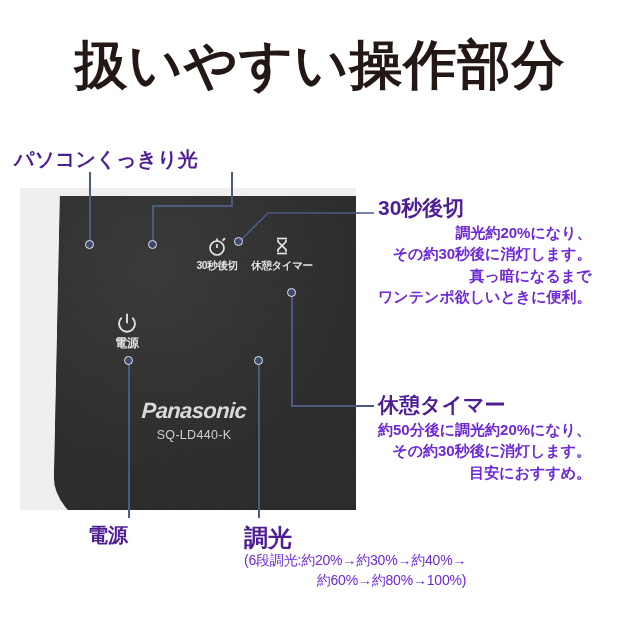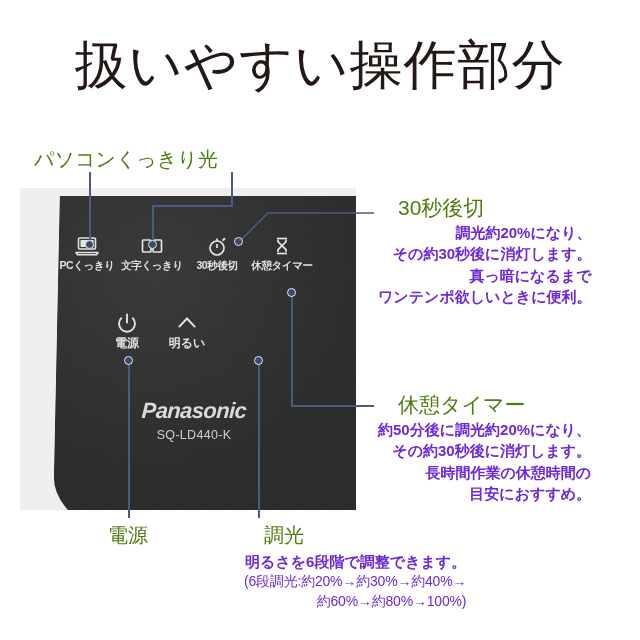--- a/index.html
+++ b/index.html
@@ -12,21 +12,21 @@
     -webkit-font-smoothing:antialiased;
   }
   .page{position:absolute;inset:0;}
 
   
   .title{
     position:absolute;
     left:0;right:0;top:38px;
     text-align:center;
     font-size:53px;
-    font-weight:normal;
+    font-weight:bold;
     color:#231815;
     letter-spacing:1px;
     line-height:1;
     white-space:nowrap;
   }
 
   
   .panel-box{
     position:absolute;
     left:20px;top:188px;
@@ -107,31 +107,30 @@
     width:120px;
     text-align:center;
     color:#cfcfcf;
     font-size:12.5px;
     letter-spacing:0.3px;
   }
 
   
   .callout{
     position:absolute;
-    color:#4d7c0f;
-    font-weight:normal;
-    white-space:nowrap;
-    margin-left:20px;
+    color:#4c1d95;
+    font-weight:bold;
+    white-space:nowrap;
   }
   #cal-pc   {left:14px; top:146px; font-size:20px;}
   #cal-moji {left:218px;top:146px; font-size:20px;}
   #cal-30   {left:378px;top:194px; font-size:21px;}
   #cal-kyu  {left:378px;top:391px; font-size:21px;}
   #cal-den  {left:88px; top:522px; font-size:20px;}
-  #cal-cho  {left:244px;top:522px; font-size:20px;}
+  #cal-cho  {left:244px;top:522px; font-size:24px;}
 
   
   .body-txt{
     position:absolute;
     color:#6d28d9;
     font-size:15px;
     font-weight:bold;
     line-height:1.42;
     white-space:nowrap;
     text-align:right;
@@ -167,40 +166,21 @@
 <div class="page">
 
   <div class="title">扱いやすい操作部分</div>
 
   <div class="panel-box">
     <div class="panel-dark">
       <div class="panel-texture"></div>
     </div>
   </div>
 
-  <div class="btn" id="btn-pc">
-    <span class="glyph">
-      <svg width="26" height="22" viewBox="0 0 26 22" fill="none" stroke="#e3e3e3" stroke-width="1.6">
-        <rect x="4.5" y="3" width="17" height="11" rx="1.2"></rect>
-        <rect x="6.5" y="5" width="13" height="7" fill="#e3e3e3" stroke="none"></rect>
-        <path d="M2 17.5 h22 l-1.5 2.2 h-19 Z" stroke-linejoin="round"></path>
-      </svg>
-    </span>
-    <span class="lbl">PCくっきり</span>
-  </div>
-
-  <div class="btn" id="btn-moji">
-    <span class="glyph">
-      <svg width="26" height="22" viewBox="0 0 26 22" fill="none" stroke="#e3e3e3" stroke-width="1.7">
-        <rect x="3.5" y="5" width="8.5" height="12" rx="1"></rect>
-        <rect x="14" y="5" width="8.5" height="12" rx="1"></rect>
-      </svg>
-    </span>
-    <span class="lbl">文字くっきり</span>
-  </div>
+
 
   <div class="btn" id="btn-30">
     <span class="glyph">
       <svg width="26" height="22" viewBox="0 0 26 22" fill="none" stroke="#e3e3e3" stroke-width="1.7">
         <circle cx="13" cy="13" r="7"></circle>
         <path d="M13 3.5 v2.4"></path>
         <path d="M18.6 5.6 l2.4 -2.3" stroke-width="2"></path>
         <path d="M13 13 v-4"></path>
       </svg>
     </span>
@@ -222,28 +202,20 @@
   <div class="btn row2" id="btn-power">
     <span class="glyph">
       <svg width="24" height="22" viewBox="0 0 24 22" fill="none" stroke="#e3e3e3" stroke-width="1.9" stroke-linecap="round">
         <path d="M6.2 6.2 a8 8 0 1 0 11.6 0"></path>
         <path d="M12 2.5 v8"></path>
       </svg>
     </span>
     <span class="lbl">電源</span>
   </div>
 
-  <div class="btn row2" id="btn-bright">
-    <span class="glyph">
-      <svg width="24" height="22" viewBox="0 0 24 22" fill="none" stroke="#e3e3e3" stroke-width="1.9" stroke-linecap="square">
-        <path d="M4.5 14.5 L12 6.5 L19.5 14.5"></path>
-      </svg>
-    </span>
-    <span class="lbl">明るい</span>
-  </div>
 
 
   <div class="brand">Panasonic</div>
   <div class="model">SQ-LD440-K</div>
 
   <div class="leader lv" style="left:89px;top:172px;height:72px;"></div>
   <div class="dot" style="left:85px;top:240px;"></div>
 
   <div class="leader lv" style="left:231px;top:172px;height:33px;"></div>
   <div class="leader lh" style="left:152px;top:205px;width:81px;"></div>
@@ -274,25 +246,23 @@
   <div class="body-txt" id="txt-30">
     <div>調光約20%になり、</div>
     <div>その約30秒後に消灯します。</div>
     <div>真っ暗になるまで</div>
     <div>ワンテンポ欲しいときに便利。</div>
   </div>
 
   <div class="body-txt" id="txt-kyu">
     <div>約50分後に調光約20%になり、</div>
     <div>その約30秒後に消灯します。</div>
-    <div>長時間作業の休憩時間の</div>
     <div>目安におすすめ。</div>
   </div>
 
   <div class="body-txt" id="txt-cho">
-    <div>明るさを6段階で調整できます。</div>
     <div class="sub-txt">(6段調光:約20%→約30%→約40%→</div>
     <div class="sub-txt">
       <span class="indent">約60%→約80%→100%)</span>
     </div>
   </div>
 
 </div>
 
 </body></html>

